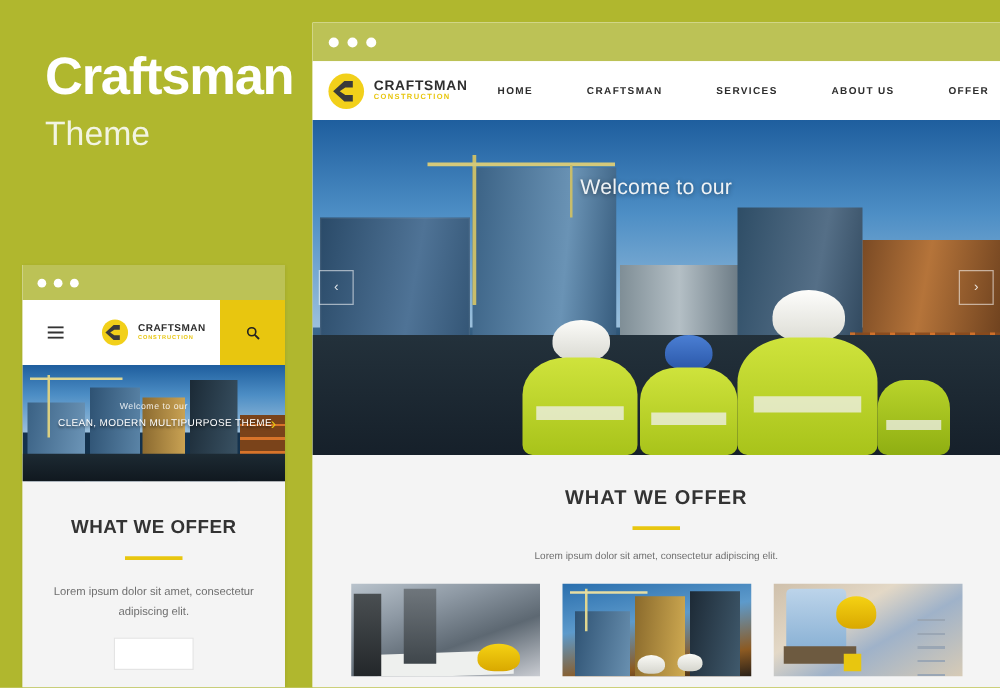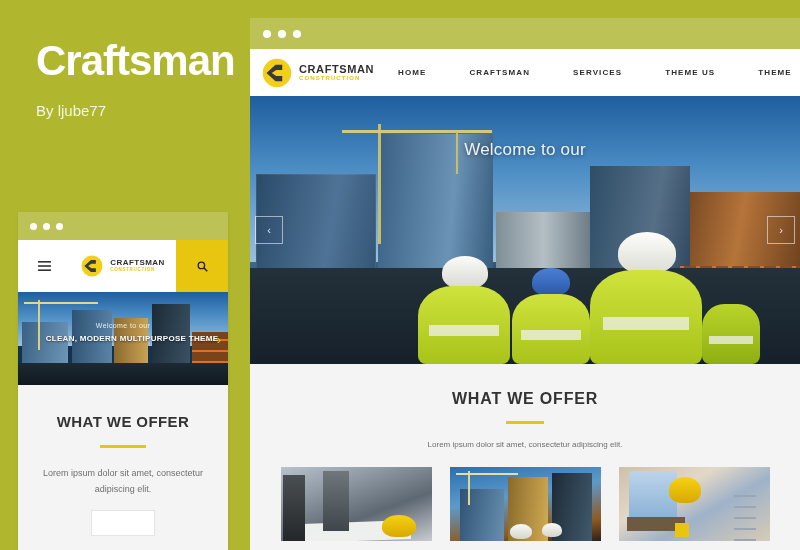--- a/index.html
+++ b/index.html
@@ -71,21 +71,21 @@
   .m-hero {
     position: relative; height: 93px; overflow: hidden;
     background: #14324d;
   }
   .m-hero-text {
     position: absolute; left: 0; right: 0; top: 30px;
     text-align: center; color: #ffffff;
   }
   .m-hero-welcome { font-size: 7px; opacity: .85; letter-spacing: .4px; }
   .m-hero-head {
-    font-size: 8px; font-weight: bold; letter-spacing: .3px; margin-top: 5px;
+    font-size: 8px; font-weight: normal; letter-spacing: .3px; margin-top: 5px;
     text-shadow: 0 1px 2px rgba(0,0,0,.6);
     margin-left: 18px;
   }
   .m-hero-next {
     position: absolute; right: 7px; top: 50%; transform: translateY(-50%);
     color: #e8c60f; font-size: 13px; line-height: 1;
   }
 
   .m-offer {
     background: #f4f4f4; padding: 28px 14px 0 14px; text-align: center;
@@ -241,21 +241,21 @@
     background: #eef0ee; transform: skewY(-2deg);
   }
 </style>
 </head>
 <body>
 
 <div id="stage">
 
   <div class="promo">
     <div class="promo-title">Craftsman</div>
-    <div class="promo-by">By ljube77</div>
+    <div class="promo-sub">Theme</div>
   </div>
 
   <div class="mobile">
 
     <div class="chrome-bar">
       <span class="dot"></span>
       <span class="dot"></span>
       <span class="dot"></span>
     </div>
 
@@ -331,22 +331,22 @@
             <div class="logo-text-main">CRAFTSMAN</div>
             <div class="logo-text-sub">CONSTRUCTION</div>
           </div>
         </div>
       </div>
 
       <nav class="d-nav">
         <a href="#">HOME</a>
         <a href="#">CRAFTSMAN</a>
         <a href="#">SERVICES</a>
-        <a href="#">THEME US</a>
-        <a href="#">THEME</a>
+        <a href="#">ABOUT US</a>
+        <a href="#">OFFER</a>
         <a href="#">SERVICES</a>
       </nav>
 
       <div class="d-search">
         <svg width="12" height="12" viewBox="0 0 14 14" aria-hidden="true">
           <circle cx="5.6" cy="5.6" r="4.1" fill="none" stroke="#222" stroke-width="1.8"></circle>
           <line x1="8.7" y1="8.7" x2="13" y2="13" stroke="#222" stroke-width="2"></line>
         </svg>
       </div>
       <div class="d-burger">

